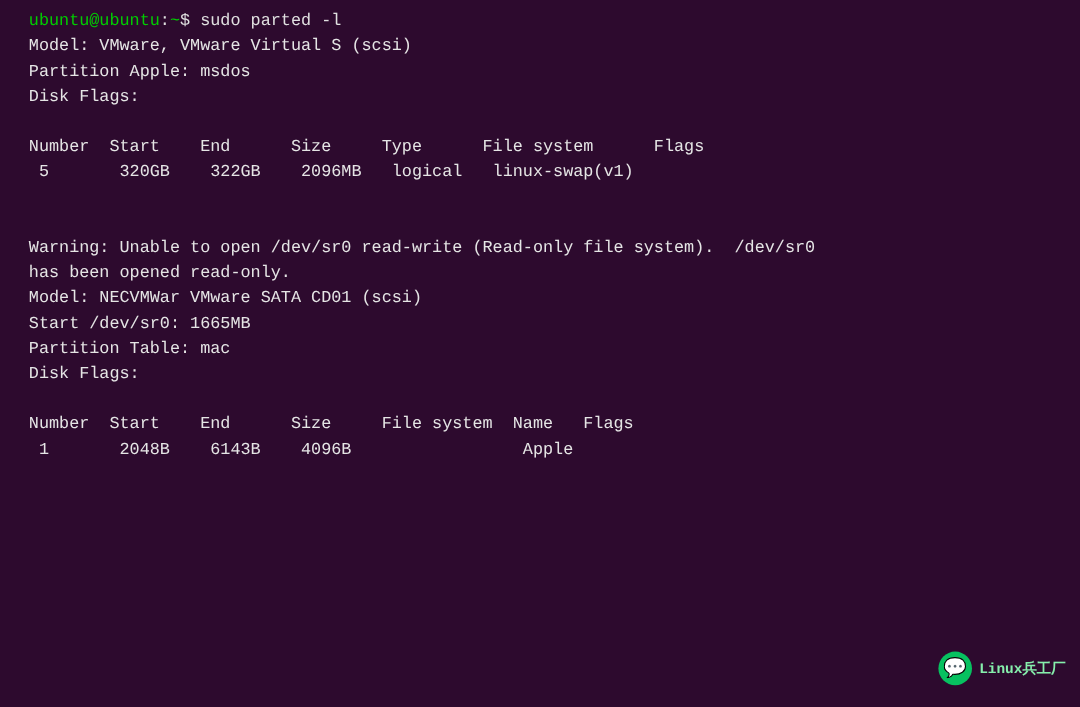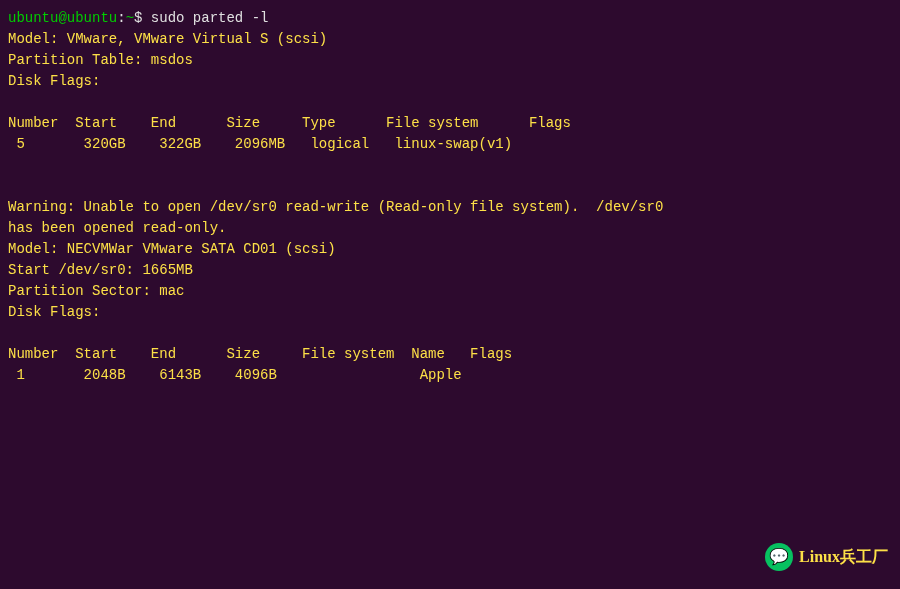--- a/index.html
+++ b/index.html
@@ -15,42 +15,42 @@
       font-family: 'Courier New', Courier, monospace;
       font-size: 14px;
       color: #e0e0e0;
       overflow: hidden;
     }
 
     .terminal {
       width: 900px;
       height: 589px;
       background: #2d0a2e;
-      padding: 8px 8px;
+      padding: 8px 24px;
       position: relative;
     }
 
     .prompt-line {
       color: #e0e0e0;
       white-space: pre;
       line-height: 1.5;
     }
 
     .prompt-user {
       color: #00cc00;
     }
 
     .prompt-path {
       color: #00cc00;
     }
 
     .terminal-line {
       white-space: pre;
       line-height: 1.5;
-      color: #fde047;
+      color: #e5e5e5;
     }
 
     .blank-line {
       line-height: 1.5;
     }
 
     .watermark {
       position: absolute;
       bottom: 18px;
       right: 12px;
@@ -64,49 +64,49 @@
       height: 28px;
       background: #07c160;
       border-radius: 50%;
       display: flex;
       align-items: center;
       justify-content: center;
       font-size: 16px;
     }
 
     .watermark-text {
-      color: #fde047;
-      font-family: Liberation Serif, serif;
-      font-size: 16px;
+      color: #86efac;
+      font-family: Liberation Mono, monospace;
+      font-size: 12px;
       font-weight: bold;
     }
   </style>
 </head>
 <body>
 
 <div class="terminal">
 
   <div class="prompt-line"><span class="prompt-user">ubuntu@ubuntu</span><span>:</span><span class="prompt-path">~</span><span>$ sudo parted -l</span></div>
 
   <div class="terminal-line">Model: VMware, VMware Virtual S (scsi)</div>
-  <div class="terminal-line">Partition Table: msdos</div>
+  <div class="terminal-line">Partition Apple: msdos</div>
   <div class="terminal-line">Disk Flags:</div>
   <div class="blank-line">&nbsp;</div>
 
   <div class="terminal-line">Number  Start    End      Size     Type      File system      Flags</div>
   <div class="terminal-line"> 5       320GB    322GB    2096MB   logical   linux-swap(v1)</div>
   <div class="blank-line">&nbsp;</div>
   <div class="blank-line">&nbsp;</div>
 
   <div class="terminal-line">Warning: Unable to open /dev/sr0 read-write (Read-only file system).  /dev/sr0</div>
   <div class="terminal-line">has been opened read-only.</div>
 
   <div class="terminal-line">Model: NECVMWar VMware SATA CD01 (scsi)</div>
   <div class="terminal-line">Start /dev/sr0: 1665MB</div>
-  <div class="terminal-line">Partition Sector: mac</div>
+  <div class="terminal-line">Partition Table: mac</div>
   <div class="terminal-line">Disk Flags:</div>
   <div class="blank-line">&nbsp;</div>
 
   <div class="terminal-line">Number  Start    End      Size     File system  Name   Flags</div>
   <div class="terminal-line"> 1       2048B    6143B    4096B                 Apple</div>
 
   <div class="watermark">
     <div class="wechat-icon">
       <span>💬</span>
     </div>

